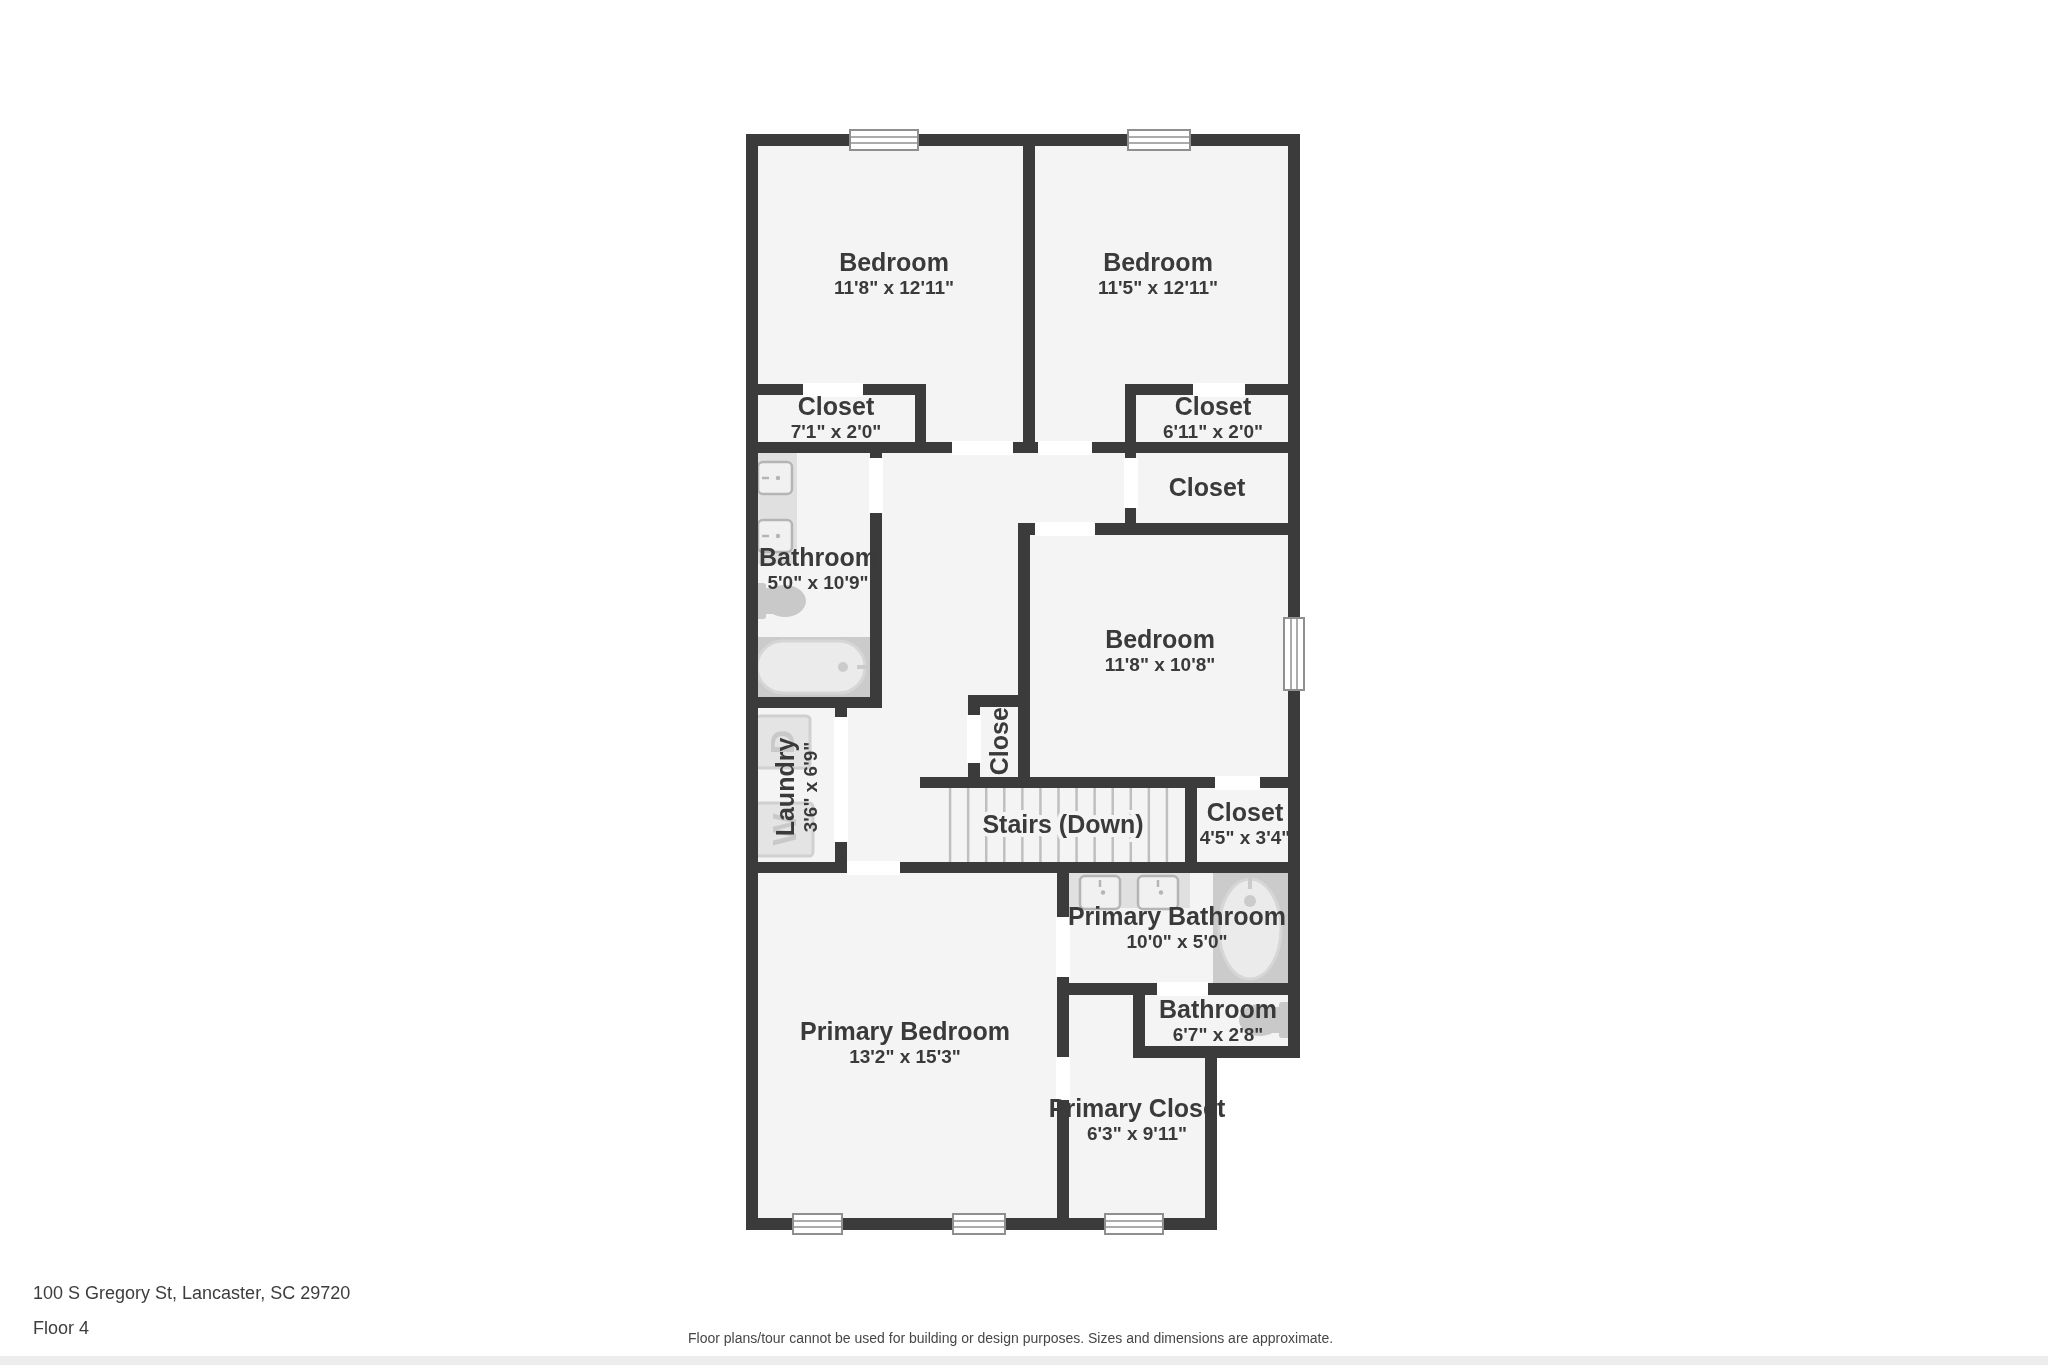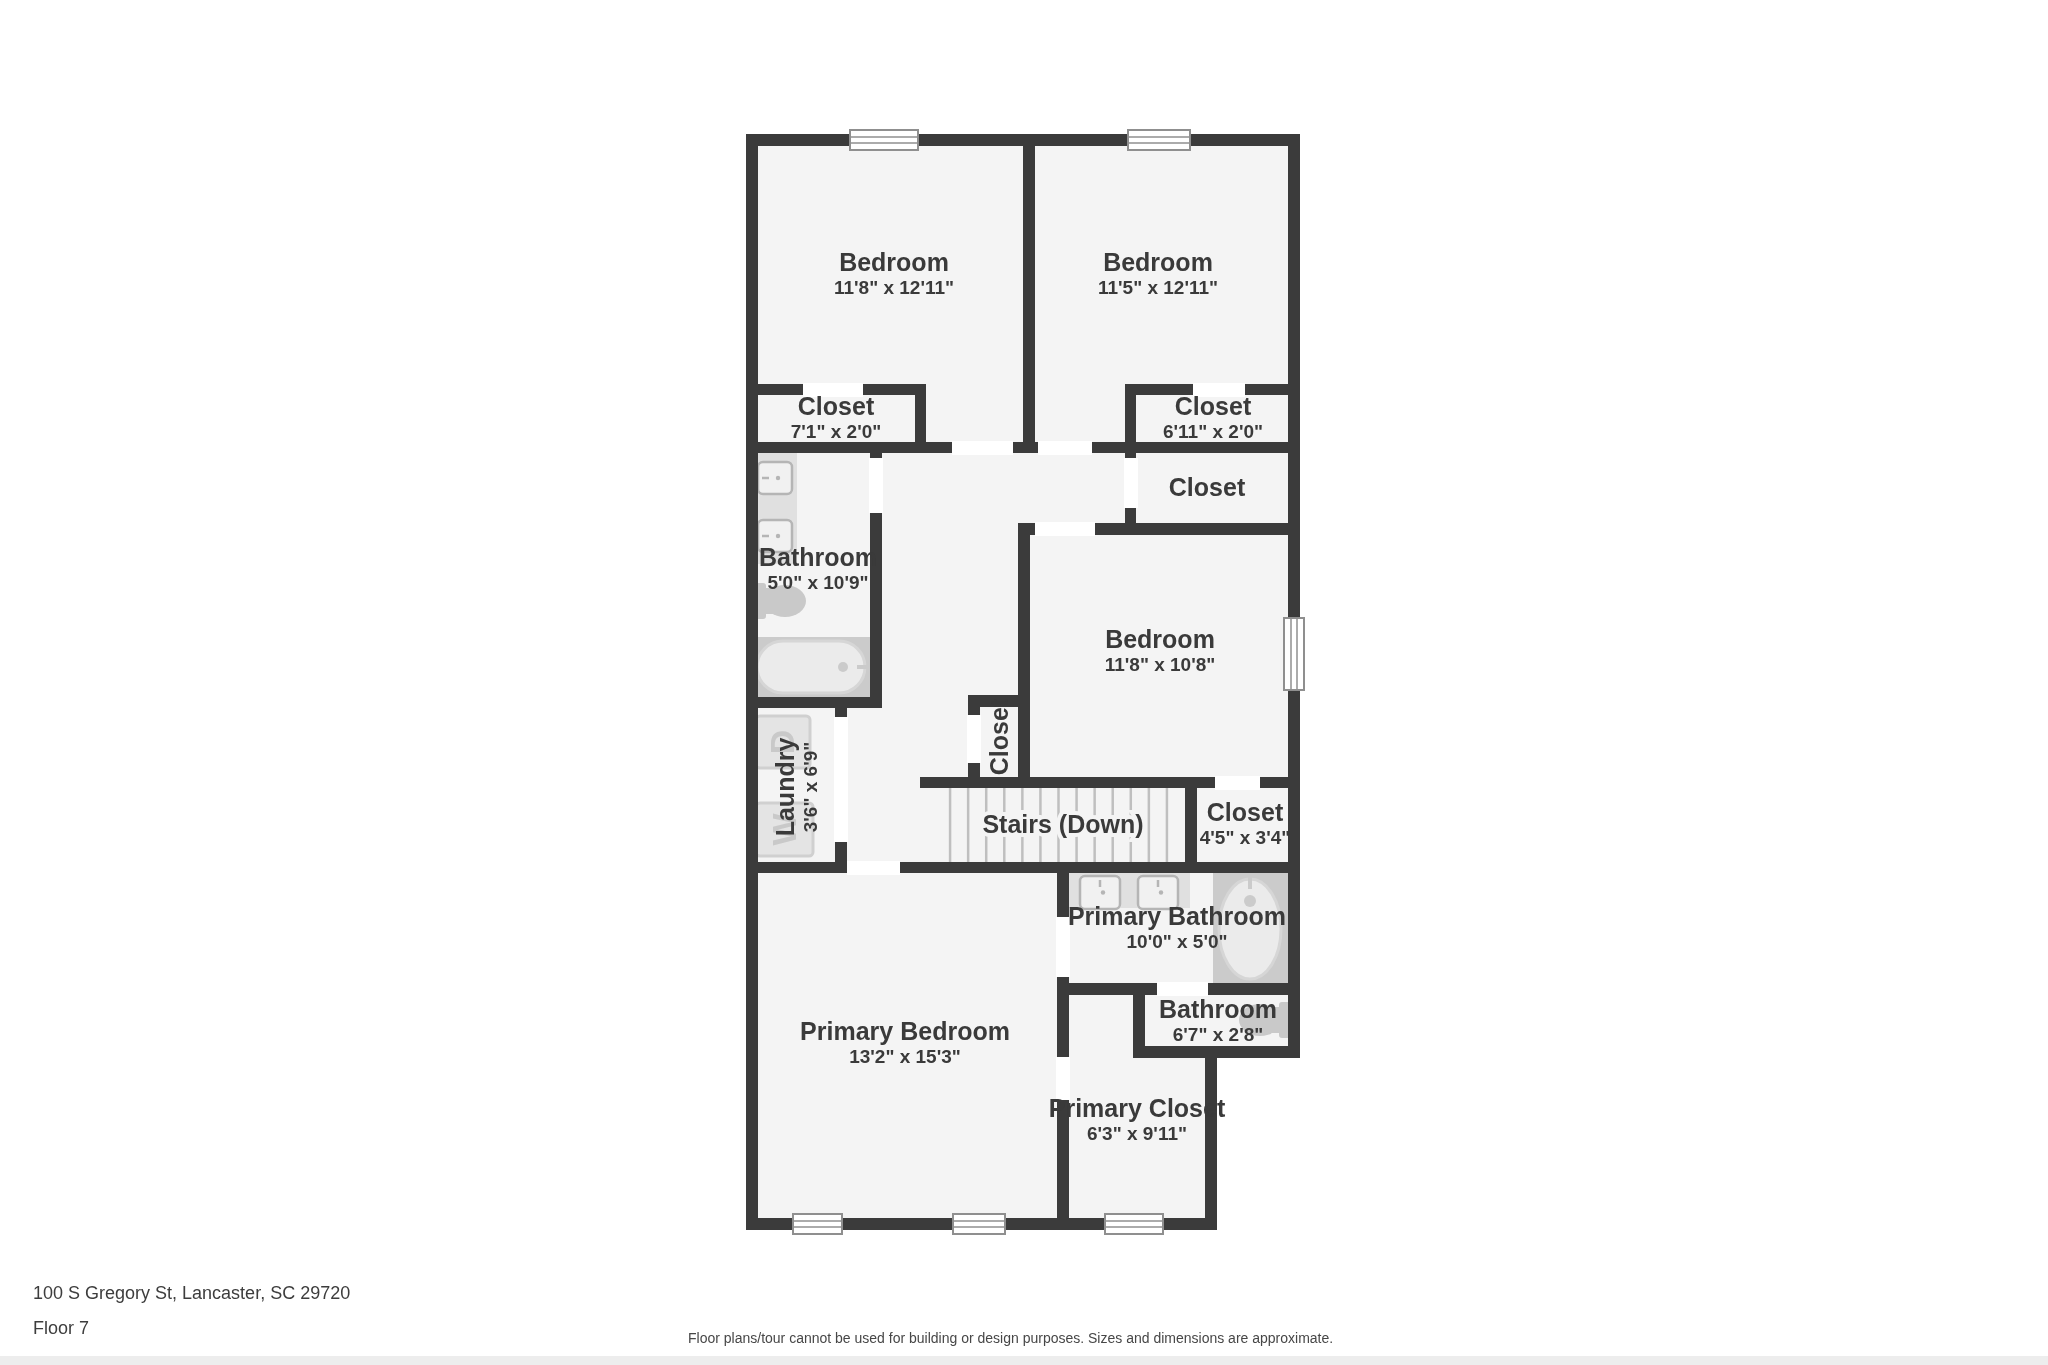--- a/index.html
+++ b/index.html
@@ -218,16 +218,16 @@
           <text x="0" y="0" fill="#3a3a3a" font-size="25" font-weight="bold" text-anchor="middle">Primary Bedroom</text>
           <text x="0" y="23" fill="#3a3a3a" font-size="19" font-weight="bold" text-anchor="middle">13'2" x 15'3"</text>
         </g>
         <g transform="translate(1137,1117)">
           <text x="0" y="0" fill="#3a3a3a" font-size="25" font-weight="bold" text-anchor="middle">Primary Closet</text>
           <text x="0" y="23" fill="#3a3a3a" font-size="19" font-weight="bold" text-anchor="middle">6'3" x 9'11"</text>
         </g>
       </g>
     </svg>
   <div class="footer-line address">100 S Gregory St, Lancaster, SC 29720</div>
-  <div class="footer-line floor">Floor 7</div>
+  <div class="footer-line floor">Floor 4</div>
   <div class="footer-line disclaimer">Floor plans/tour cannot be used for building or design purposes. Sizes and dimensions are approximate.</div>
   <div class="bottom-strip"></div>
 </div>
 
 </body></html>

